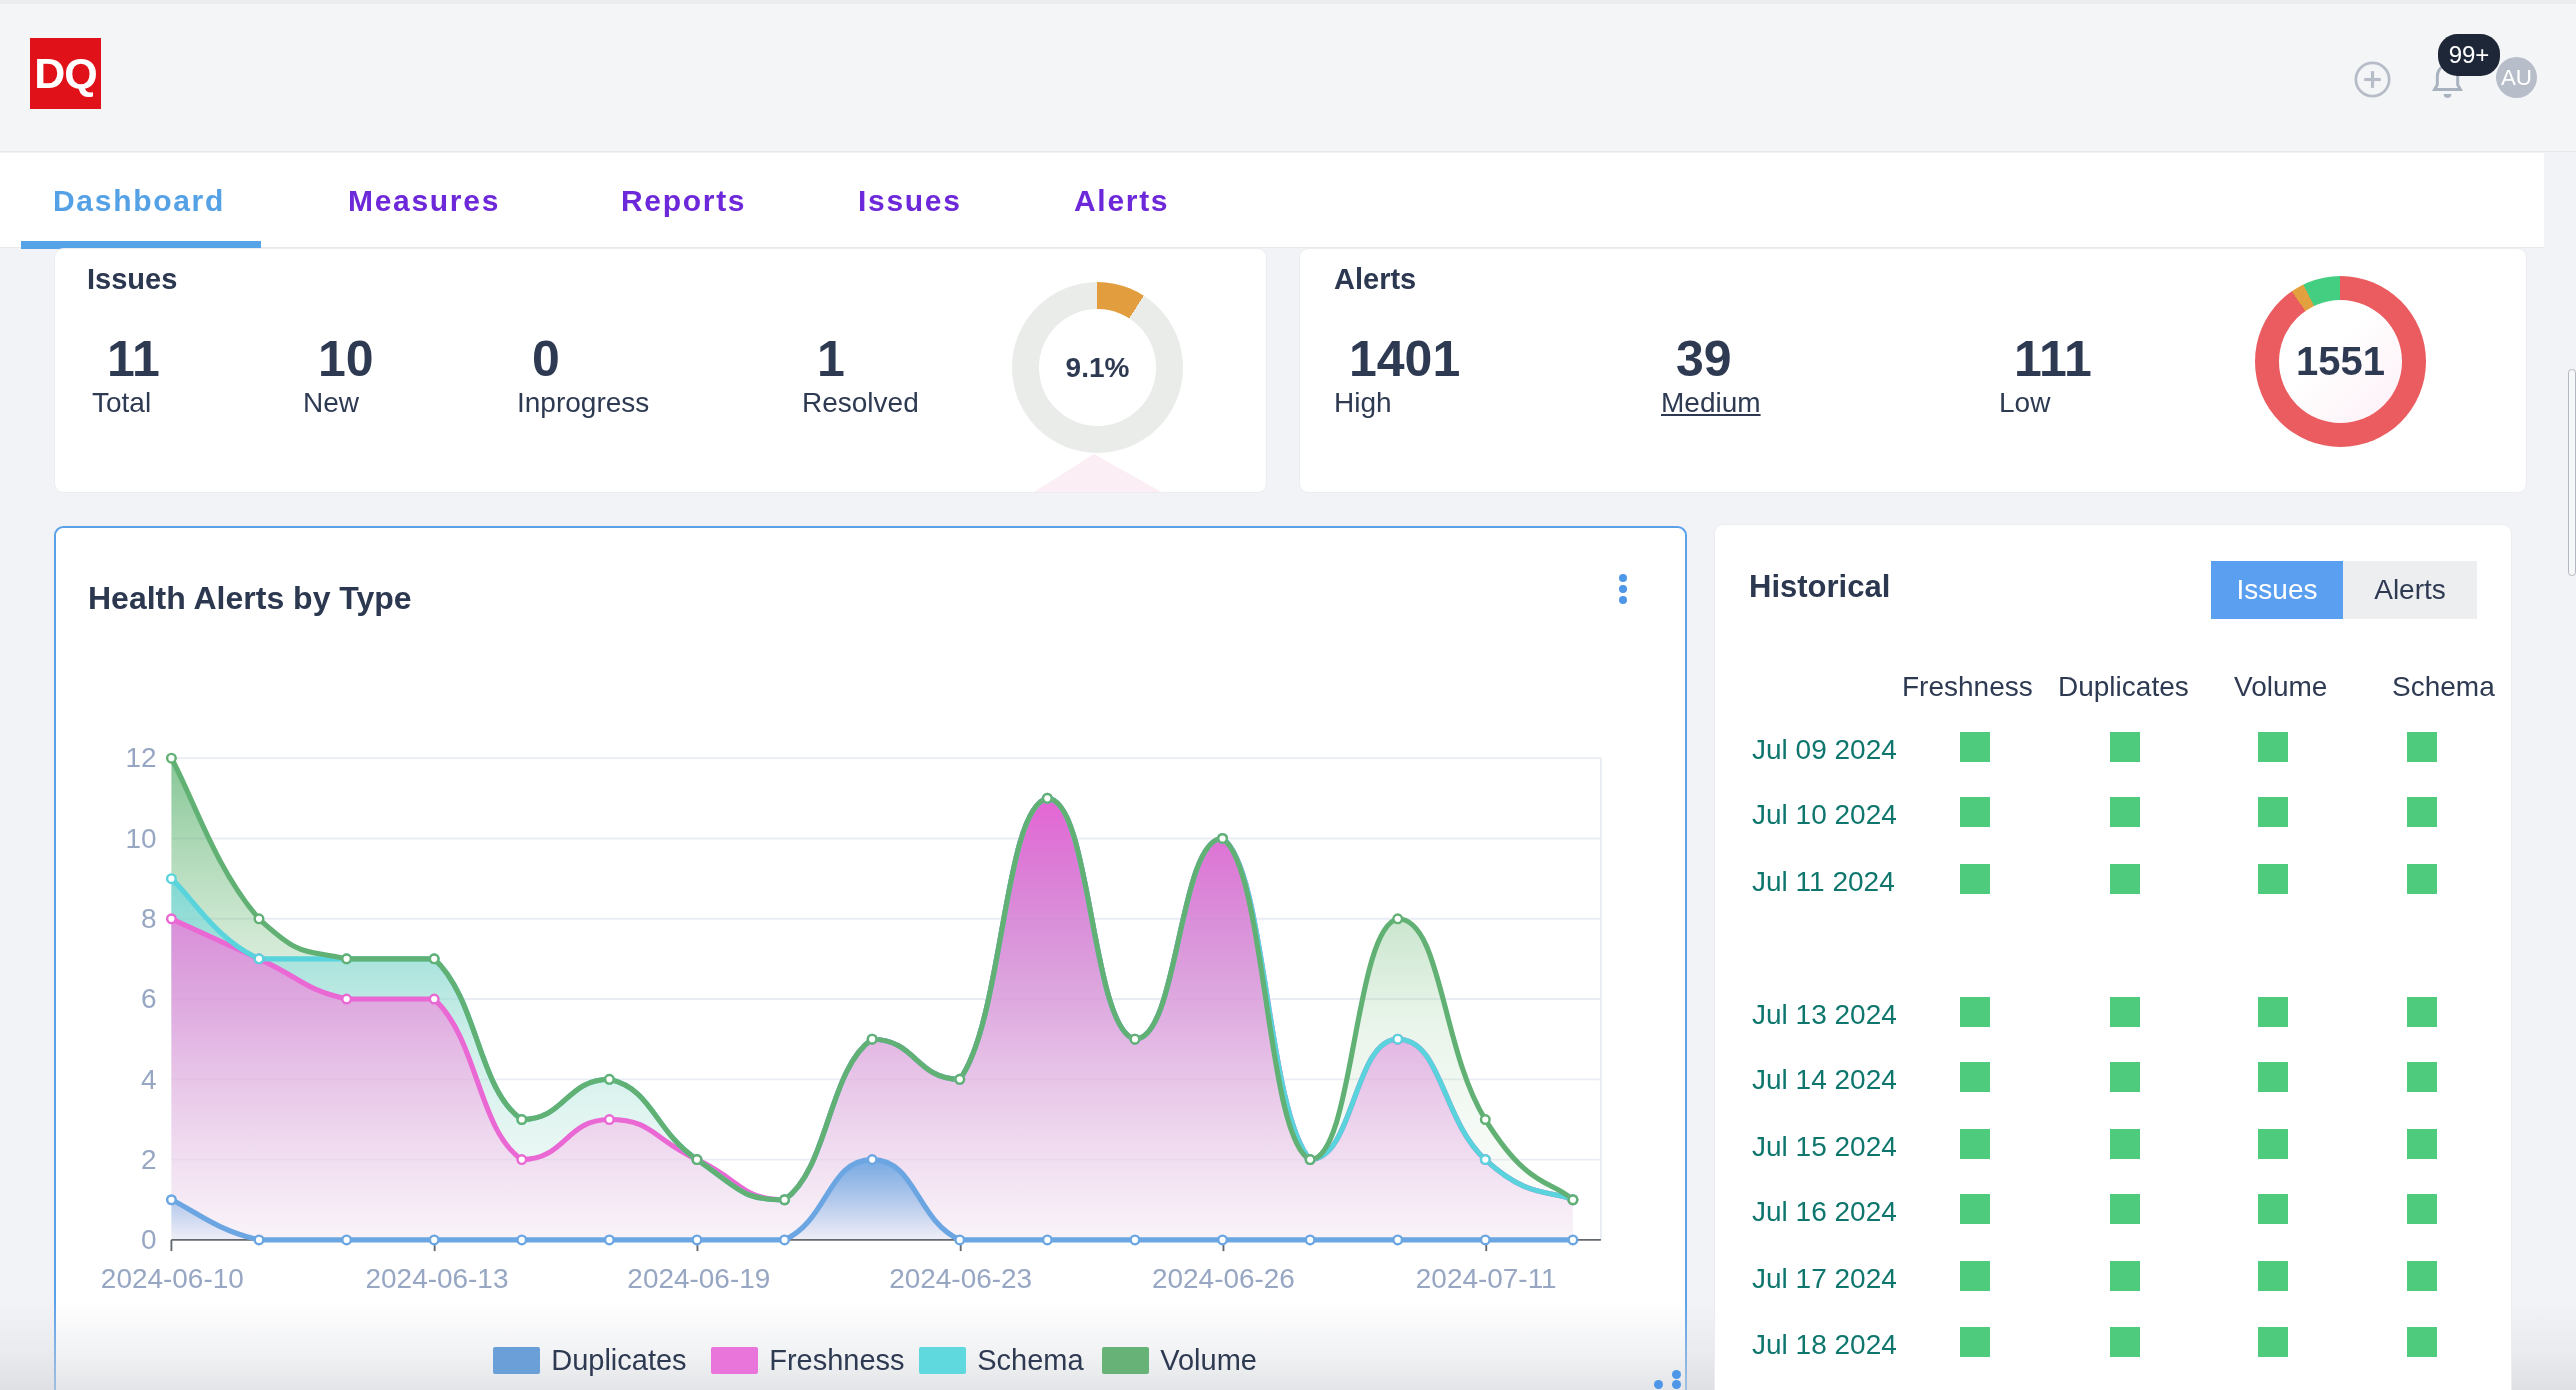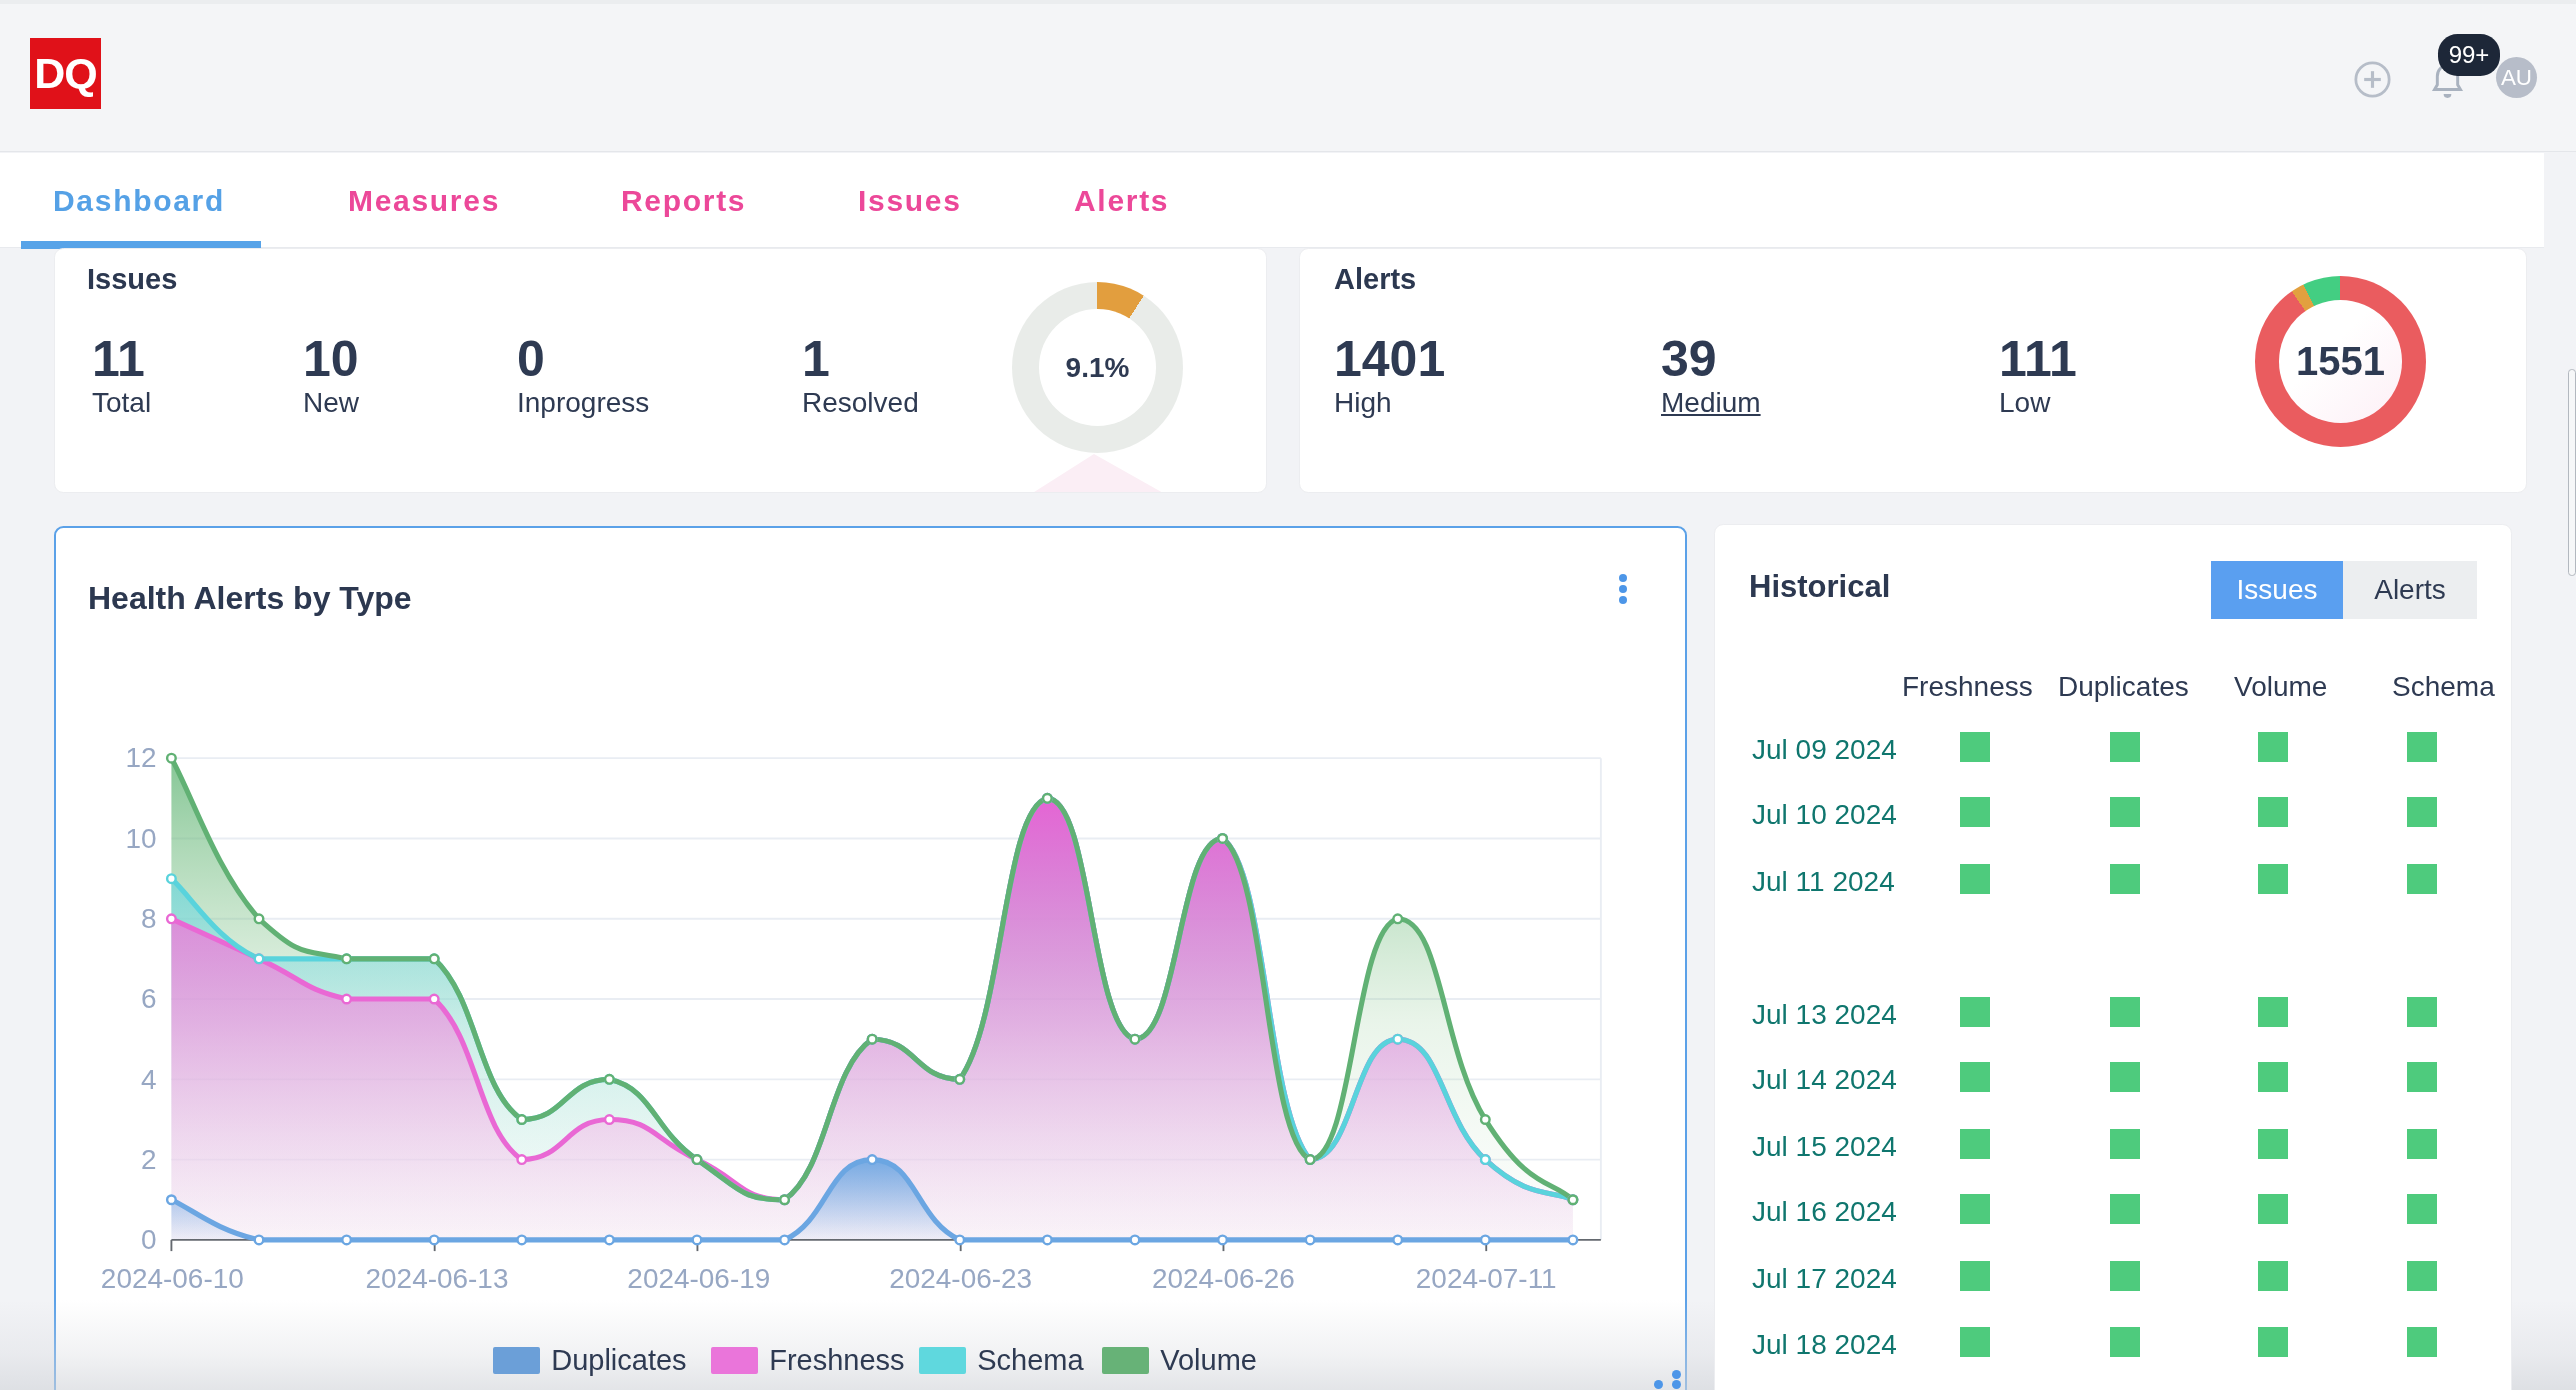--- a/index.html
+++ b/index.html
@@ -1,24 +1,24 @@
 <!DOCTYPE html>
 <html style="font-size:15px"><head><meta charset="utf-8">
 <style>
 * { margin:0; padding:0; box-sizing:border-box; }
 html,body { width:2576px; height:1391px; overflow:hidden; font-family:"Liberation Sans",sans-serif; background:#f2f3f6; }
 .abs { position:absolute; }
 #header { position:absolute; left:0; top:0; width:2576px; height:152px; background:#f4f5f7; border-bottom:0.9px solid #e4e6ea; }
 #logo { position:absolute; left:30px; top:38px; width:71px; height:71px; background:#e01119; color:#fff; font-weight:bold; font-size:43px; display:flex; align-items:center; justify-content:center; letter-spacing:-0.9px; }
 #nav { position:absolute; left:0; top:153px; width:2544px; height:95px; background:#fff; border-bottom:0.9px solid #e8eaee; }
-.navitem { position:absolute; top:0; height:95px; line-height:95px; font-size:30px; font-weight:600; letter-spacing:1.7px; color:#ec4899; }
+.navitem { position:absolute; top:0; height:95px; line-height:95px; font-size:30px; font-weight:600; letter-spacing:1.7px; color:#6d28d9; }
 #underline { position:absolute; left:20.5px; top:88px; width:240px; height:7.5px; background:#57a3e8; }
 .card { position:absolute; background:#fff; border:0.9px solid #ecedf0; border-radius:9.3px; }
 .ctitle { position:absolute; font-size:29px; font-weight:600; color:#2c3850; }
-.statnum { position:absolute; font-size:50px; font-weight:600; color:#2e3a52; line-height:1; }
+.statnum { position:absolute; font-size:50px; font-weight:600; color:#2e3a52; line-height:1;margin-left:15px; }
 .statlab { position:absolute; font-size:28px; color:#2e3a52; }
 .donut { position:absolute; border-radius:50%; }
 .donut .hole { position:absolute; border-radius:50%; background:#fff; display:flex; align-items:center; justify-content:center; }
 .axlab { font-size:30px; fill:#97a7c3; font-family:"Liberation Sans",sans-serif; }
 .hhead { position:absolute; top:146px; font-size:28px; color:#2e3a52; }
 .hrow { position:absolute; left:0; width:798px; height:39px; }
 .hdate { position:absolute; left:37px; top:0; font-size:28px; color:#0f766e; line-height:39px; }
 .sq { position:absolute; top:1.9px; width:30px; height:30px; background:#4ecb7d; }
 .legend { position:absolute; top:1346px; height:28px; display:flex; align-items:center; }
 .lsw { width:47px; height:27px; border-radius:1.9px; margin-right:11.2px; }

